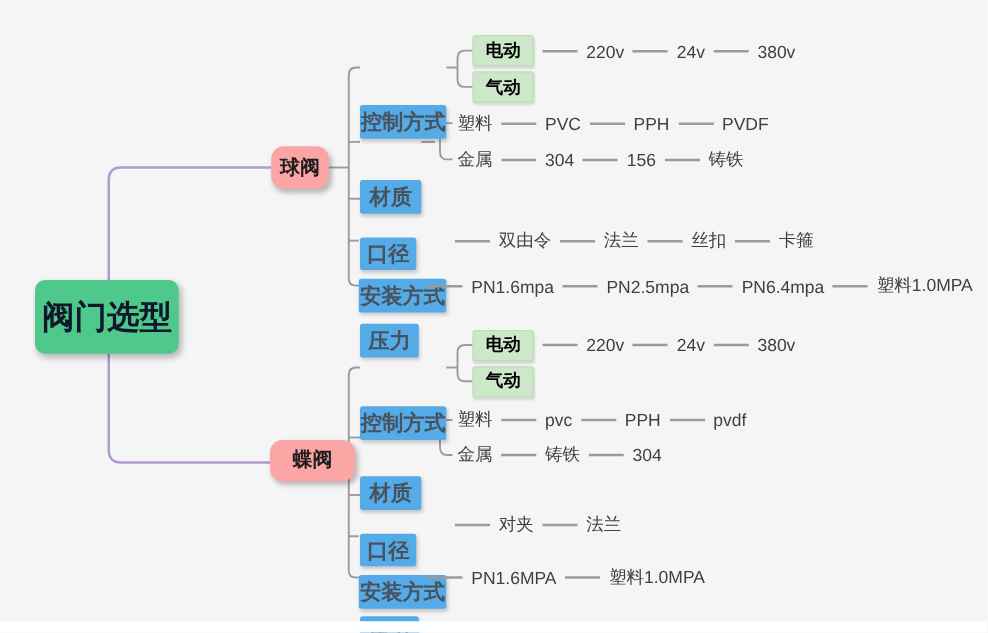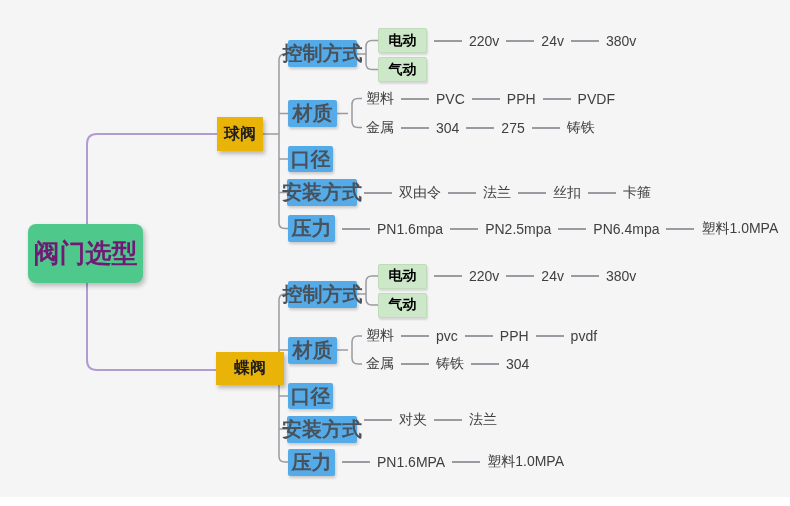--- a/index.html
+++ b/index.html
@@ -3,26 +3,26 @@
 <meta charset="utf-8">
 <style>
   * { margin:0; padding:0; box-sizing:border-box; }
   html,body { width:790px; height:506px; }
   body { font-family:"Liberation Sans","DejaVu Sans",sans-serif; background:#ffffff; }
   .canvas { position:relative; width:790px; height:506px; background:#f5f5f6; overflow:hidden; }
   .bottom-strip { position:absolute; left:0; right:0; bottom:0; height:9px; background:#ffffff; }
   svg.links { position:absolute; left:0; top:0; width:790px; height:506px; }
   .node { position:absolute; display:flex; align-items:center; justify-content:center;
           font-weight:bold; white-space:nowrap; }
-  .root { background:#4fc98b; border-radius:8px; font-size:26px; color:#701a75;
+  .root { background:#4fc98b; border-radius:8px; font-size:26px; color:#0f172a;
           box-shadow:2px 3px 5px rgba(0,0,0,.25); }
-  .branch { background:#eab308; border-radius:0; font-size:16px; color:#1e1e1e;
+  .branch { background:#fca5a5; border-radius:10px; font-size:16px; color:#1e1e1e;
             box-shadow:2px 3px 4px rgba(0,0,0,.25); }
-  .topic { background:#55abe8; border-radius:2px; font-size:20px; color:#47525c;
-           box-shadow:1px 2px 3px rgba(0,0,0,.18); }
+  .topic { background:#55abe8; border-radius:2px; font-size:17px; color:#47525c;
+           box-shadow:1px 2px 3px rgba(0,0,0,.18);margin-top:44px; }
   .sub { background:#cde8c8; border:1px solid #bedcb8; border-radius:2px; font-size:14px;
          color:#000000; box-shadow:1px 2px 2px rgba(0,0,0,.12); }
   .chain { position:absolute; display:flex; align-items:center; transform:translateY(-50%);
            font-size:14px; font-weight:normal; color:#404040; white-space:nowrap; }
   .dash { width:28px; height:0; border-top:2px solid #9a9aa0; margin:0 7px; }
 </style>
 </head>
 <body>
 
 <div class="canvas">
@@ -80,21 +80,21 @@
     <span class="dash"></span>
     <span>PPH</span>
     <span class="dash"></span>
     <span>PVDF</span>
   </div>
   <div class="chain" style="left:366px;top:127.5px">
     <span>金属</span>
     <span class="dash"></span>
     <span>304</span>
     <span class="dash"></span>
-    <span>275</span>
+    <span>156</span>
     <span class="dash"></span>
     <span>铸铁</span>
   </div>
 
   <div class="node topic" style="left:288px;top:146px;width:45px;height:26px">口径</div>
 
   <div class="node topic" style="left:287px;top:179px;width:70px;height:27px">安装方式</div>
   <div class="chain" style="left:357px;top:192.5px">
     <span class="dash"></span>
     <span>双由令</span>

